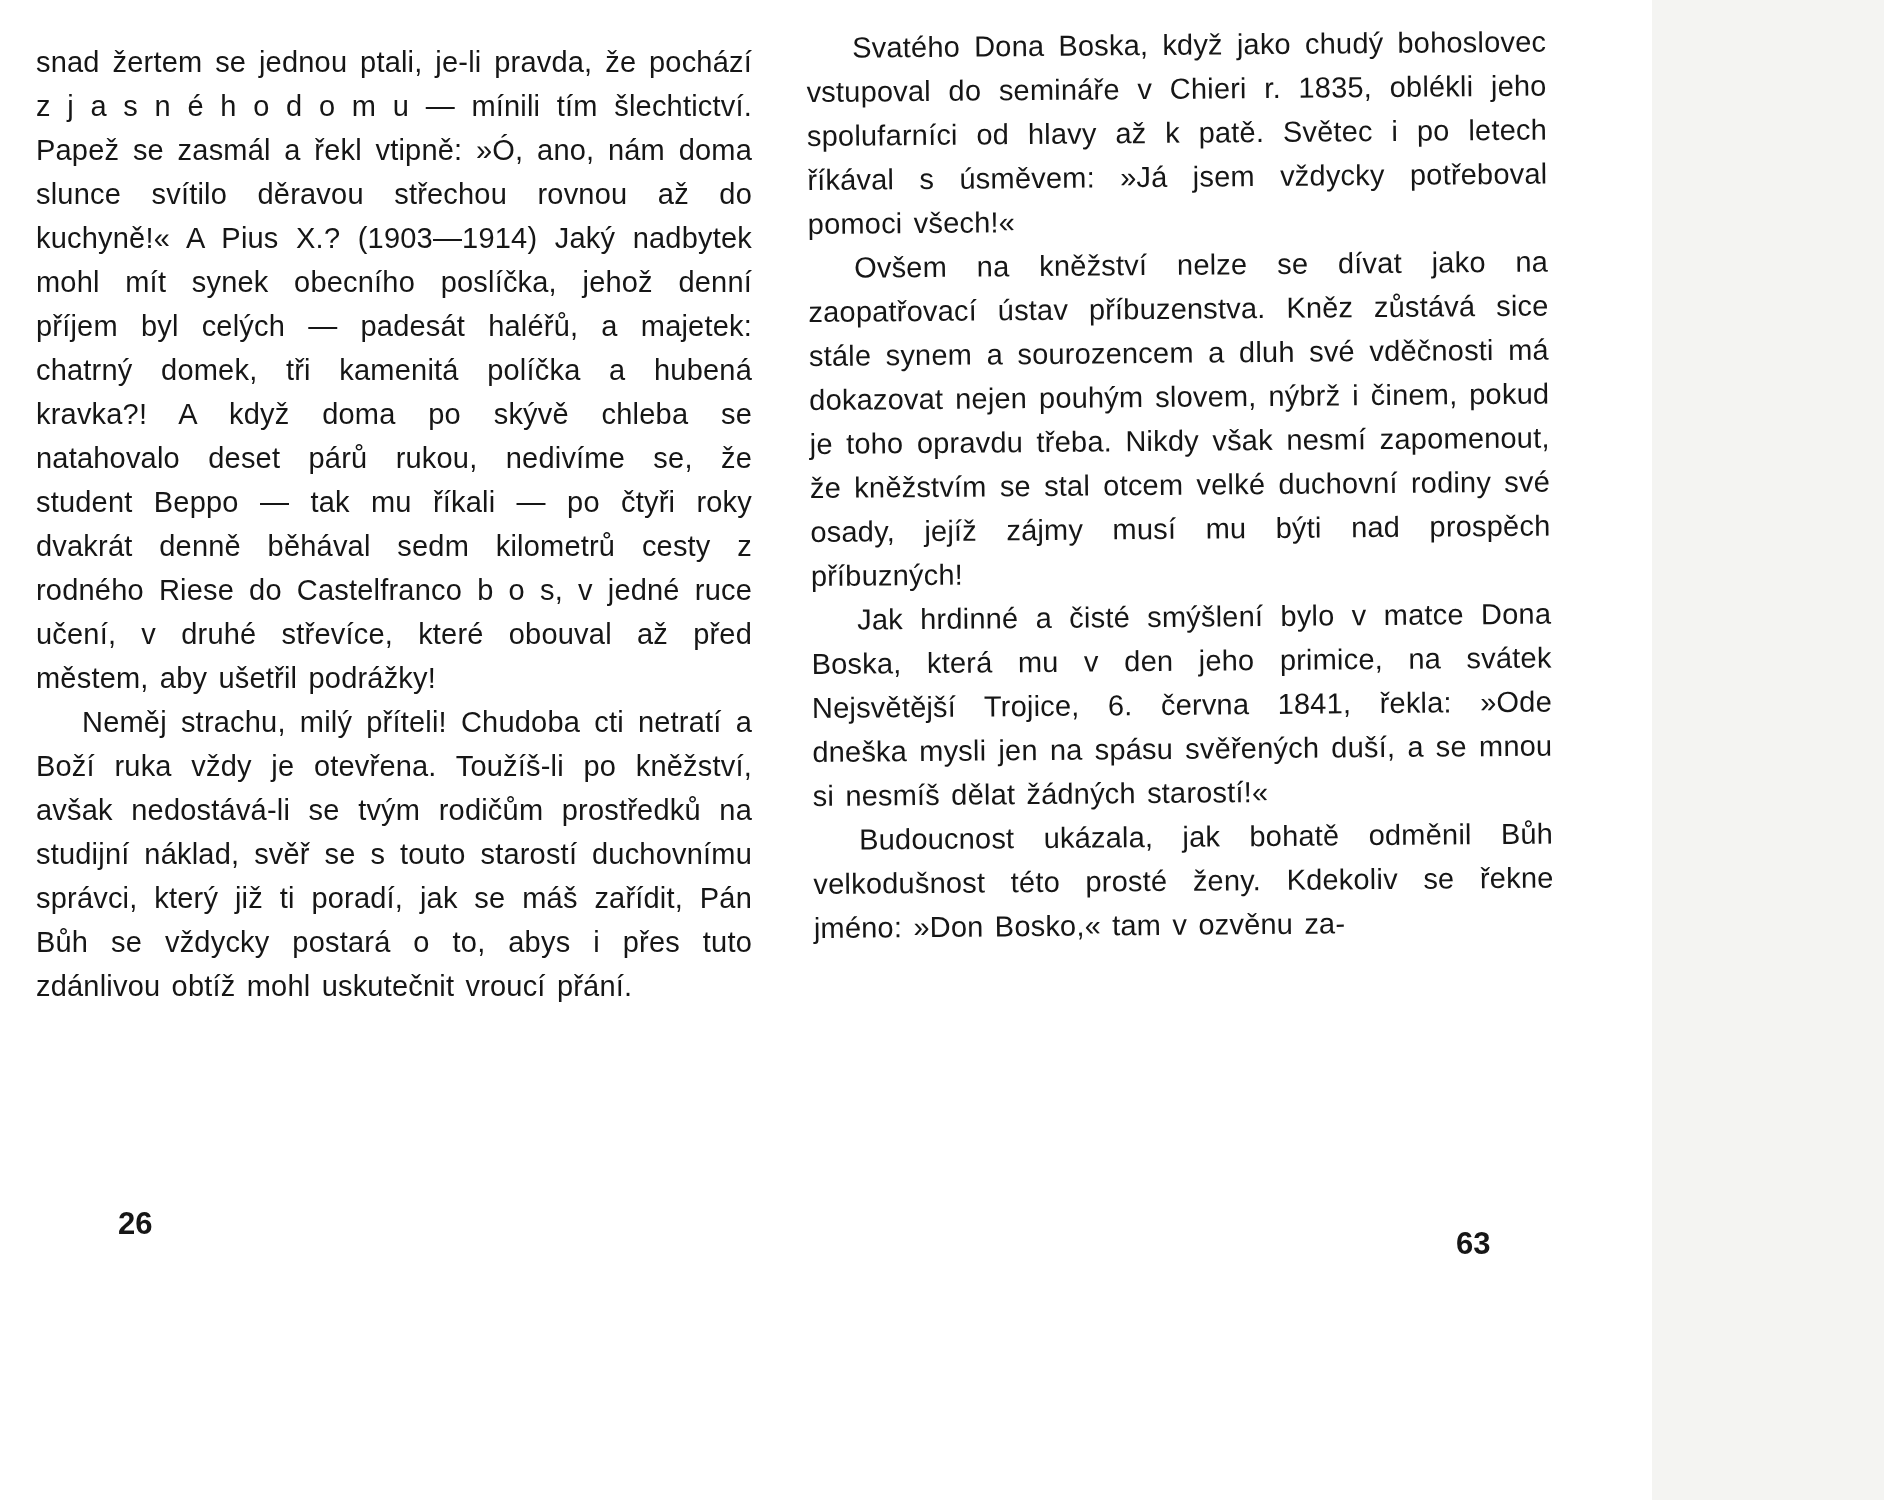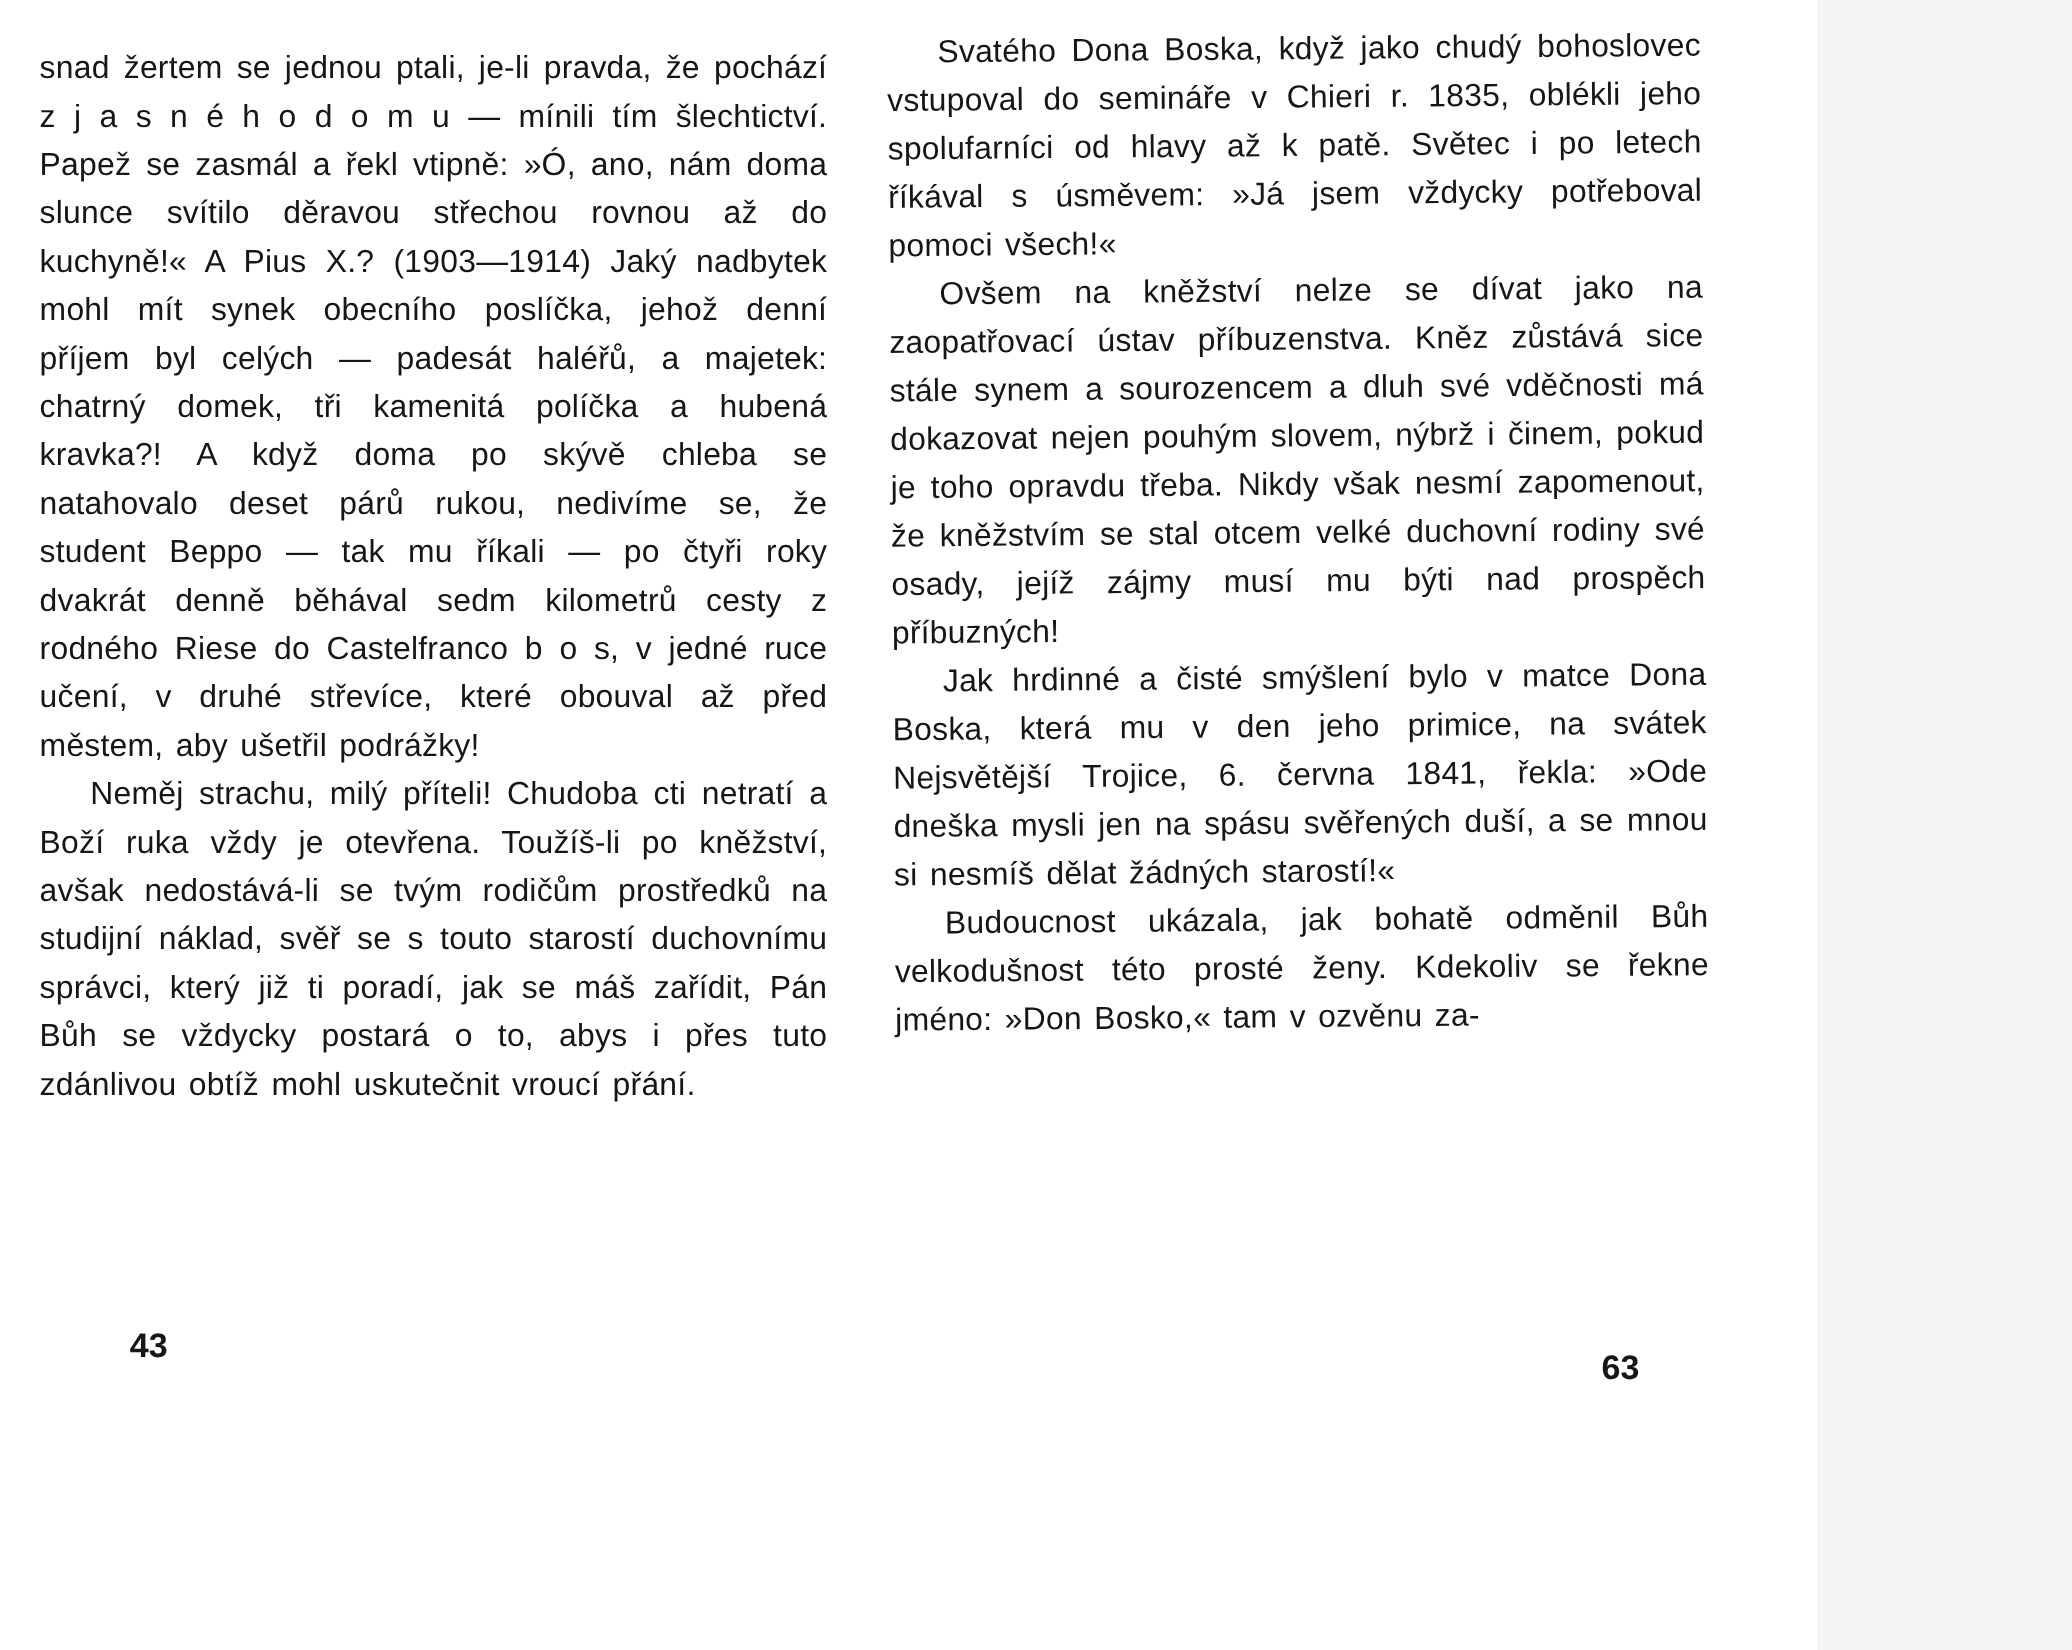--- a/index.html
+++ b/index.html
@@ -68,17 +68,17 @@
     <p class="para indent">Neměj strachu, milý příteli! Chudoba cti netratí a Boží ruka vždy je otevřena. Toužíš-li po kněžství, avšak nedostává-li se tvým rodičům prostředků na studijní náklad, svěř se s touto starostí duchovnímu správci, který již ti poradí, jak se máš zařídit, Pán Bůh se vždycky postará o to, abys i přes tuto zdánlivou obtíž mohl uskutečnit vroucí přání.</p>
   </section>
 
   <section class="page page-right">
     <p class="para indent">Svatého Dona Boska, když jako chudý bohoslovec vstupoval do semináře v Chieri r. 1835, oblékli jeho spolufarníci od hlavy až k patě. Světec i po letech říkával s úsměvem: »Já jsem vždycky potřeboval pomoci všech!«</p>
     <p class="para indent">Ovšem na kněžství nelze se dívat jako na zaopatřovací ústav příbuzenstva. Kněz zůstává sice stále synem a sourozencem a dluh své vděčnosti má dokazovat nejen pouhým slovem, nýbrž i činem, pokud je toho opravdu třeba. Nikdy však nesmí zapomenout, že kněžstvím se stal otcem velké duchovní rodiny své osady, jejíž zájmy musí mu býti nad prospěch příbuzných!</p>
     <p class="para indent">Jak hrdinné a čisté smýšlení bylo v matce Dona Boska, která mu v den jeho primice, na svátek Nejsvětější Trojice, 6. června 1841, řekla: »Ode dneška mysli jen na spásu svěřených duší, a se mnou si nesmíš dělat žádných starostí!«</p>
     <p class="para indent">Budoucnost ukázala, jak bohatě odměnil Bůh velkodušnost této prosté ženy. Kdekoliv se řekne jméno: »Don Bosko,« tam v ozvěnu za-</p>
   </section>
 
-  <div class="page-num page-num-left">43</div>
+  <div class="page-num page-num-left">26</div>
 
   <div class="page-num page-num-right">63</div>
 
 </div>
 
 </body></html>

